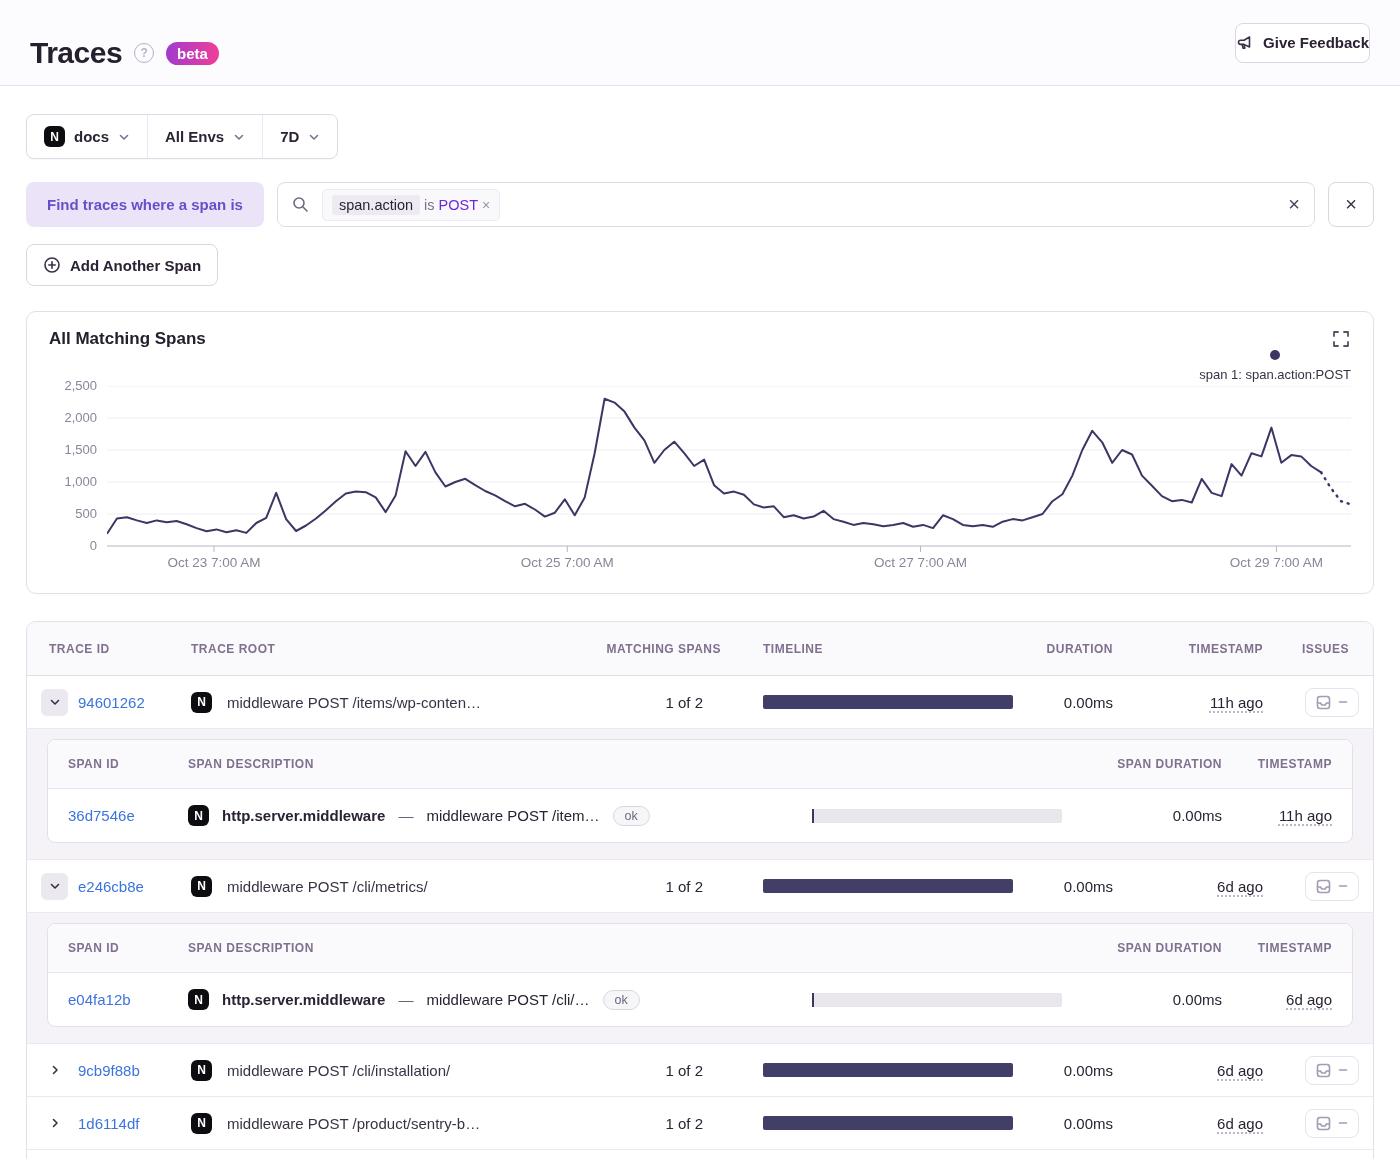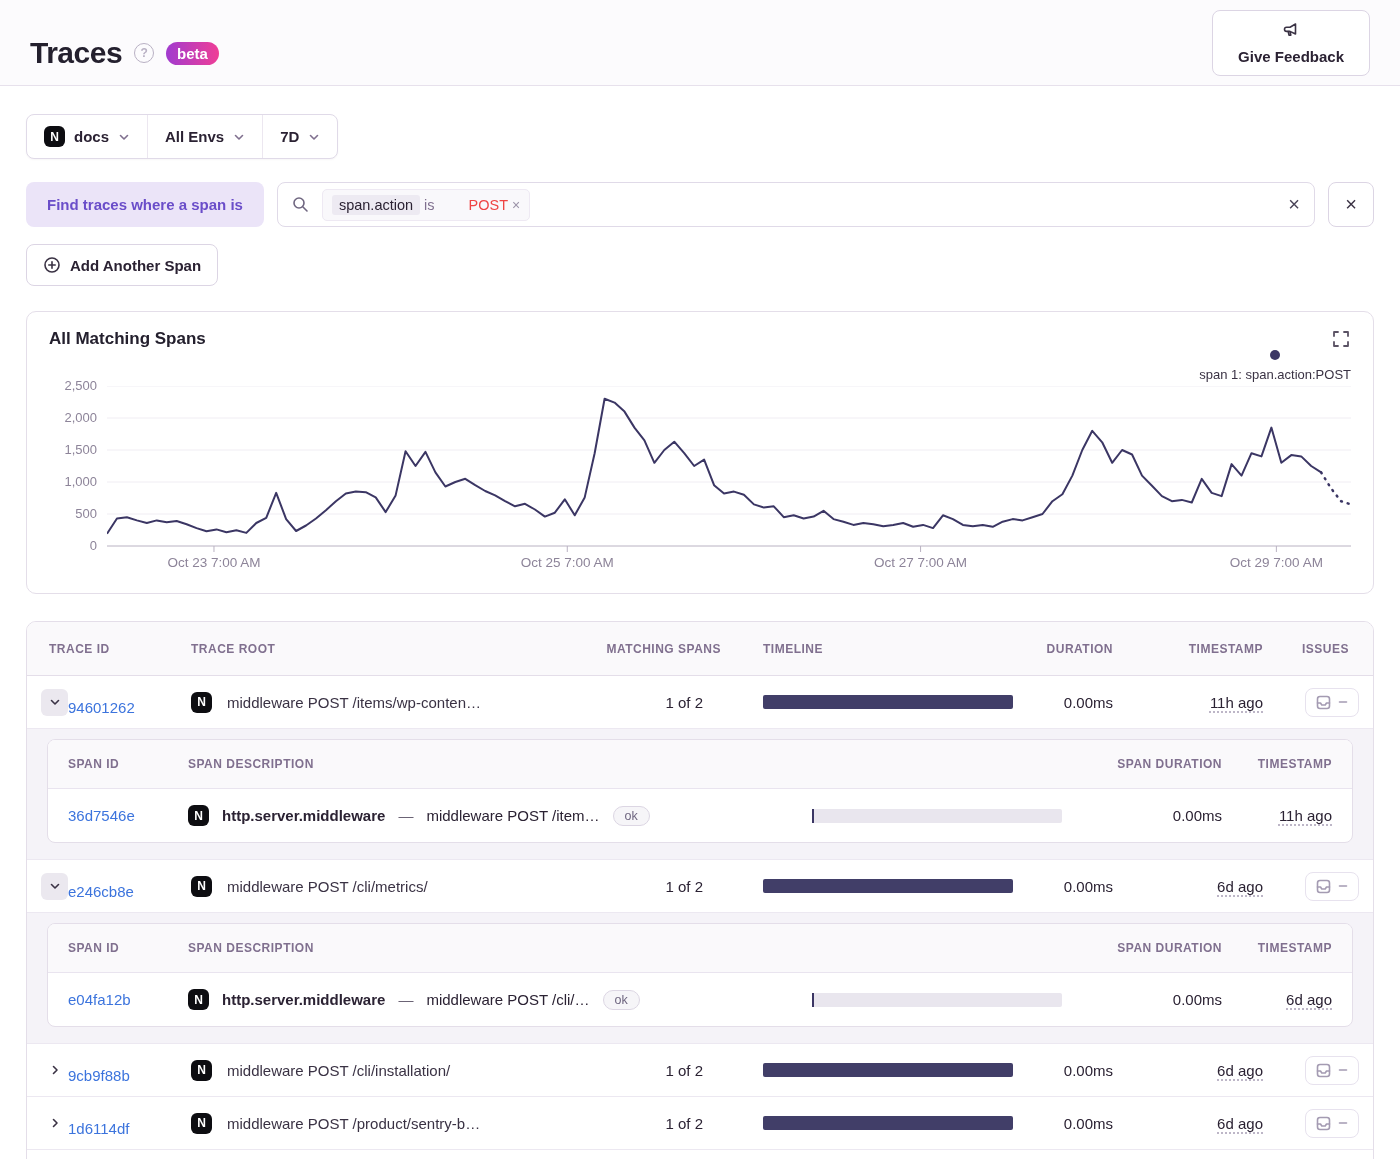--- a/index.html
+++ b/index.html
@@ -15,21 +15,21 @@
   }
   .title-wrap{ display:flex; align-items:center; gap:12px;margin-top:21px; }
   .page-title{ font-size:30px; font-weight:bold; letter-spacing:-.5px; color:#24202e; }
   .help-circ{ width:20px; height:20px; border:1.6px solid #b9b1c4; border-radius:50%;
     color:#b9b1c4; font-size:12px; font-weight:bold; display:flex; align-items:center; justify-content:center; }
   .beta-badge{ background:linear-gradient(90deg,#a13bcf,#ef3e96); color:#fff;
     font-size:15px; font-weight:bold; padding:3px 11px; border-radius:20px; }
   .btn{ background:#fff; border:1px solid #dcd5e4; border-radius:6px; cursor:pointer;
     font-family:inherit; font-size:15px; font-weight:bold; color:#2b2233;
     display:inline-flex; align-items:center; gap:9px; }
-  .feedback-btn{ padding:10px 25px; border-radius:8px;flex-direction:column; }
+  .feedback-btn{ padding:10px 0; border-radius:8px; }
   
   .main{ padding:28px 26px 0; }
   .filter-bar{ display:inline-flex; align-items:stretch; height:45px; background:#fff;
     border:1px solid #e0dae8; border-radius:8px; margin-bottom:23px; box-shadow:0 1px 2px rgba(43,34,51,.04); }
   .filter-seg{ display:flex; align-items:center; gap:9px; padding:0 17px; font-weight:bold;
     font-size:15px; background:none; border:none; border-right:1px solid #ece7f0;
     font-family:inherit; color:#2b2233; cursor:pointer; }
   .filter-seg:last-child{ border-right:none; }
   .nlogo{ width:21px; height:21px; background:#0d0d11; color:#fff; border-radius:6px;
     font-size:12px; font-weight:bold; display:inline-flex; align-items:center; justify-content:center; flex:none; }
@@ -37,21 +37,21 @@
   
   .search-row{ display:flex; gap:13px; height:45px; margin-bottom:17px; }
   .find-label{ background:#ebe4f8; color:#6a4dc9; font-weight:bold; font-size:15px;
     border-radius:8px; display:flex; align-items:center; padding:0 21px; flex:none; }
   .search-box{ flex:1; background:#fff; border:1px solid #e0dae8; border-radius:8px;
     display:flex; align-items:center; gap:13px; padding:0 14px; cursor:text; }
   .token{ display:flex; align-items:center; gap:4px; background:#f9f8fb; border:1px solid #eee9f3;
     border-radius:5px; padding:5px 9px; font-size:14.5px; }
   .tkey{ background:#edeaf2; border-radius:3px; padding:2px 7px; color:#2b2233; }
   .top{ color:#80708f; }
-  .tval{ color:#ef4444;margin-left:30px; }
+  .tval{ color:#6d28d9; }
   .tx{ color:#9b92a8; font-size:14px; cursor:pointer; line-height:1; }
   .clear-x{ margin-left:auto; background:none; border:none; color:#4a4458; font-size:20px; cursor:pointer; }
   .remove-span-btn{ width:46px; flex:none; justify-content:center; font-size:20px; font-weight:normal; color:#3a3244; border-radius:8px; }
   .add-span-btn{ padding:11px 16px; border-radius:8px; margin-bottom:25px; }
   .icon-stroke{ stroke:#3a3244; fill:none; stroke-width:1.6; stroke-linecap:round; stroke-linejoin:round; }
   
   .chart-panel{ border:1px solid #e4dee9; border-radius:10px; padding:17px 22px 12px; margin-bottom:27px; }
   .chart-head{ display:flex; justify-content:space-between; align-items:flex-start; }
   .chart-title{ font-size:17px; font-weight:bold; color:#24202e; }
   .fs-btn{ background:none; border:none; color:#5a5264; cursor:pointer; padding:2px; }
@@ -71,21 +71,21 @@
   .t-head{ height:54px; background:#faf9fb; border-bottom:1px solid #e4dee9;
     font-size:12px; font-weight:bold; color:#80708f; letter-spacing:.5px; }
   .t-head .h1{ padding-left:22px; }
   .t-head .h2{ padding-left:14px; }
   .t-head .h3{ text-align:right; padding-right:12px; }
   .t-head .h4{ padding-left:30px; }
   .t-head .h5{ text-align:right; padding-right:20px; }
   .t-head .h6{ text-align:right; padding-right:20px; }
   .t-head .h7{ text-align:right; padding-right:24px; }
   .trow{ height:53px; background:#fff; border-bottom:1px solid #ece8f1; font-size:15px; }
-  .c-id{ display:flex; align-items:flex-end; padding-left:14px; }
+  .c-id{ display:flex; align-items:center; gap:10px; padding-left:14px; }
   .exp-btn{ width:27px; height:27px; border:none; border-radius:6px; background:#ebe8ef;
     display:flex; align-items:center; justify-content:center; cursor:pointer; flex:none; }
   .exp-btn.plain{ background:transparent; }
   .id-link{ color:#3c74dd; text-decoration:none; cursor:pointer; }
   .c-root{ display:flex; align-items:center; gap:15px; padding-left:14px; color:#3a3244; overflow:hidden; white-space:nowrap; }
   .c-match{ text-align:right; padding-right:30px; }
   .c-timeline{ padding-left:30px; }
   .bar-dark{ width:250px; height:14px; background:#413e68; border-radius:2px; }
   .bar-light{ width:250px; height:14px; background:#e9e6ee; border-radius:2px; position:relative; }
   .bar-light::before{ content:""; position:absolute; left:0; top:0; width:2px; height:14px; background:#3b3664; }

